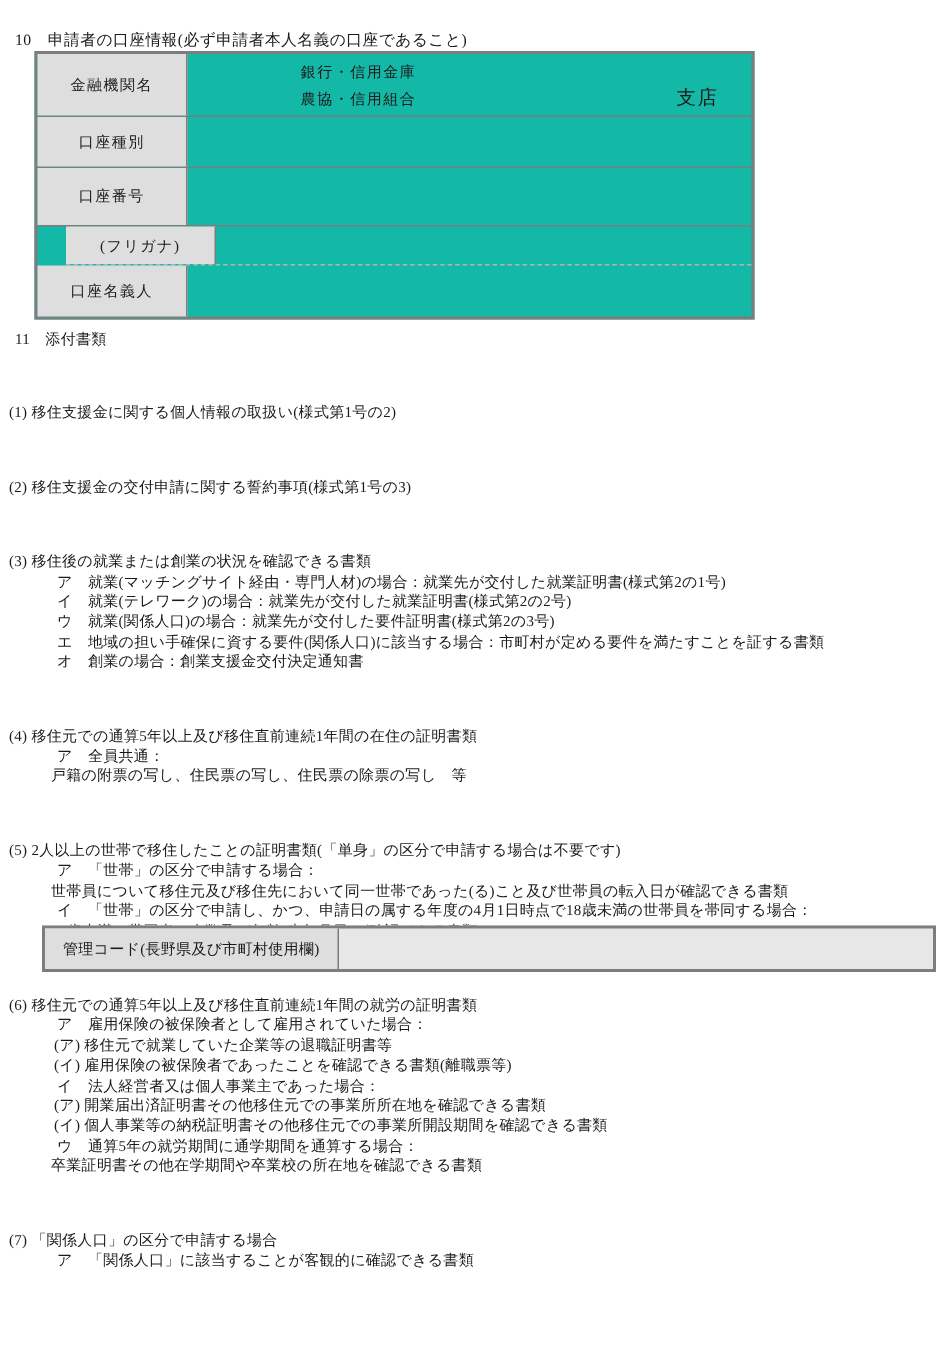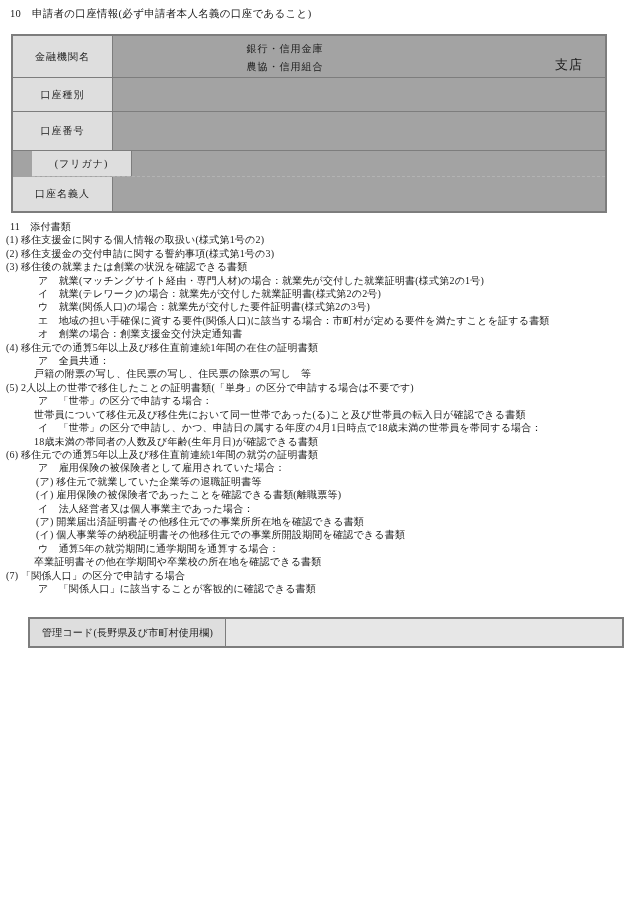--- a/index.html
+++ b/index.html
@@ -13,29 +13,29 @@
     background:#ffffff;
     font-family:"Liberation Serif","DejaVu Serif",serif;
     color:#1a1a1a;
     position:relative;
     -webkit-font-smoothing:antialiased;
   }
   .page{position:absolute;inset:0;width:630px;height:903px;overflow:hidden;}
 
   
   .s10-heading{
-    position:absolute;left:10px;top:7px;
+    position:absolute;left:10px;top:20px;
     font-size:10.5px;letter-spacing:.3px;white-space:nowrap;
   }
 
   
   .bank-table{
-    position:absolute;left:11px;top:34px;width:596px;
+    position:absolute;left:23px;top:34px;width:480px;
     border:2px solid var(--border);
-    box-sizing:border-box;background:#a3a3a3;
+    box-sizing:border-box;background:#14b8a6;
   }
   .t-row{display:flex;box-sizing:border-box;border-bottom:1px solid var(--border);}
   .t-row:last-child{border-bottom:none;}
   .t-row.dashed-bottom{border-bottom:1px dashed #b3b3b3;margin-left:19px;}
   .t-label{
     width:100px;flex:0 0 100px;box-sizing:border-box;
     background:var(--label-bg);
     border-right:1px solid var(--border);
     display:flex;align-items:center;justify-content:center;
     font-size:10px;letter-spacing:1px;text-align:center;
@@ -58,21 +58,21 @@
     padding-right:130px;box-sizing:border-box;letter-spacing:1px;
   }
 
   
   .s11{
     position:absolute;left:0;top:220px;width:630px;
     font-size:10px;line-height:13.4px;letter-spacing:.2px;
   }
   .s11 .line{white-space:nowrap;}
   .ind_h{padding-left:10px;}
-  .ind0{padding-left:6px;}
+  .ind0{padding-left:6px;margin-top:36px;}
   .ind1{padding-left:38px;}
   .ind1t{padding-left:34px;}
   .ind2{padding-left:36px;}
 
   
   .footer-bar{
     position:absolute;left:17px;top:617px;width:596px;height:31px;
     border:2px solid var(--border);box-sizing:border-box;
     display:flex;background:var(--footer-bg);margin-left:11px;
   }

